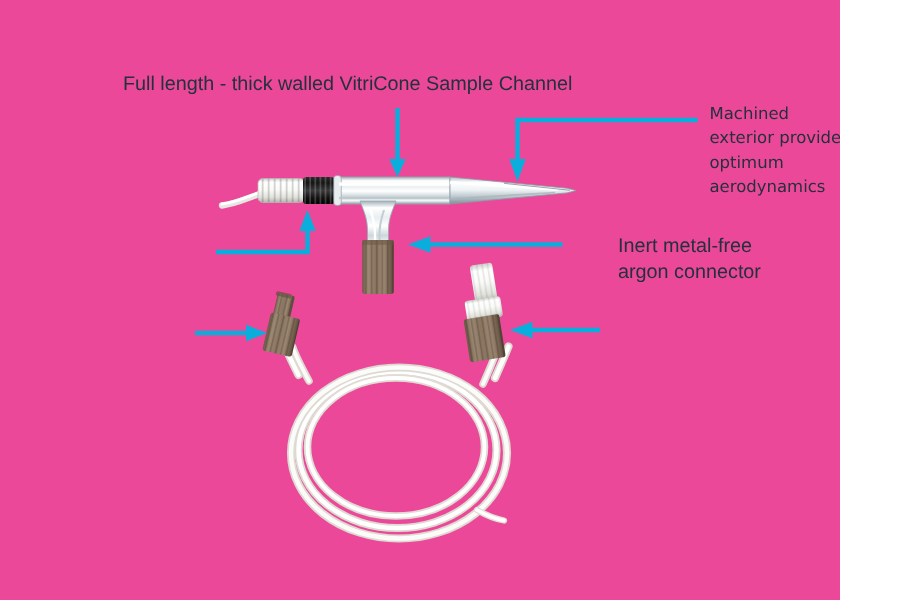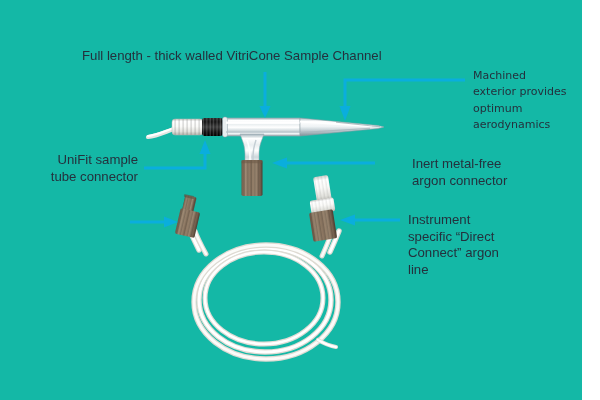--- a/index.html
+++ b/index.html
@@ -2,25 +2,26 @@
 <html><head>
 <meta charset="utf-8">
 <style>
   html, body {
     margin: 0;
     padding: 0;
     background: #ffffff;
   }
   #root {
     position: relative;
-    width: 582px;
+    width: 540px;
     height: 400px;
-    background: #14b8a6;
+    background: #ec4899;
     overflow: hidden;
     font-family: "Liberation Sans", sans-serif;
+    padding-left: 20px;
   }
   .callout {
     position: absolute;
     color: #24313d;
     font-size: 13.2px;
     line-height: 16.5px;
     font-family: "Liberation Sans", sans-serif;
     white-space: pre-line;
   }
   .callout.alt {
@@ -227,25 +228,19 @@
     </g>
   </svg>
 
   <div class="callout t-left" style="left:82px; top:48px; width:380px;">Full length - thick walled VitriCone Sample Channel</div>
 
   <div class="callout alt t-left" style="left:473px; top:68px; width:124px;">Machined
 exterior provides
 optimum
 aerodynamics</div>
 
-  <div class="callout t-right" style="left:10px; top:152px; width:128px;">UniFit sample
-tube connector</div>
 
 
   <div class="callout t-left" style="left:384px; top:156px; width:210px;margin-left:28px;">Inert metal-free
 argon connector</div>
 
-  <div class="callout t-left" style="left:408px; top:212px; width:145px;">Instrument
-specific “Direct
-Connect” argon
-line</div>
 
 </div>
 
 </body></html>

